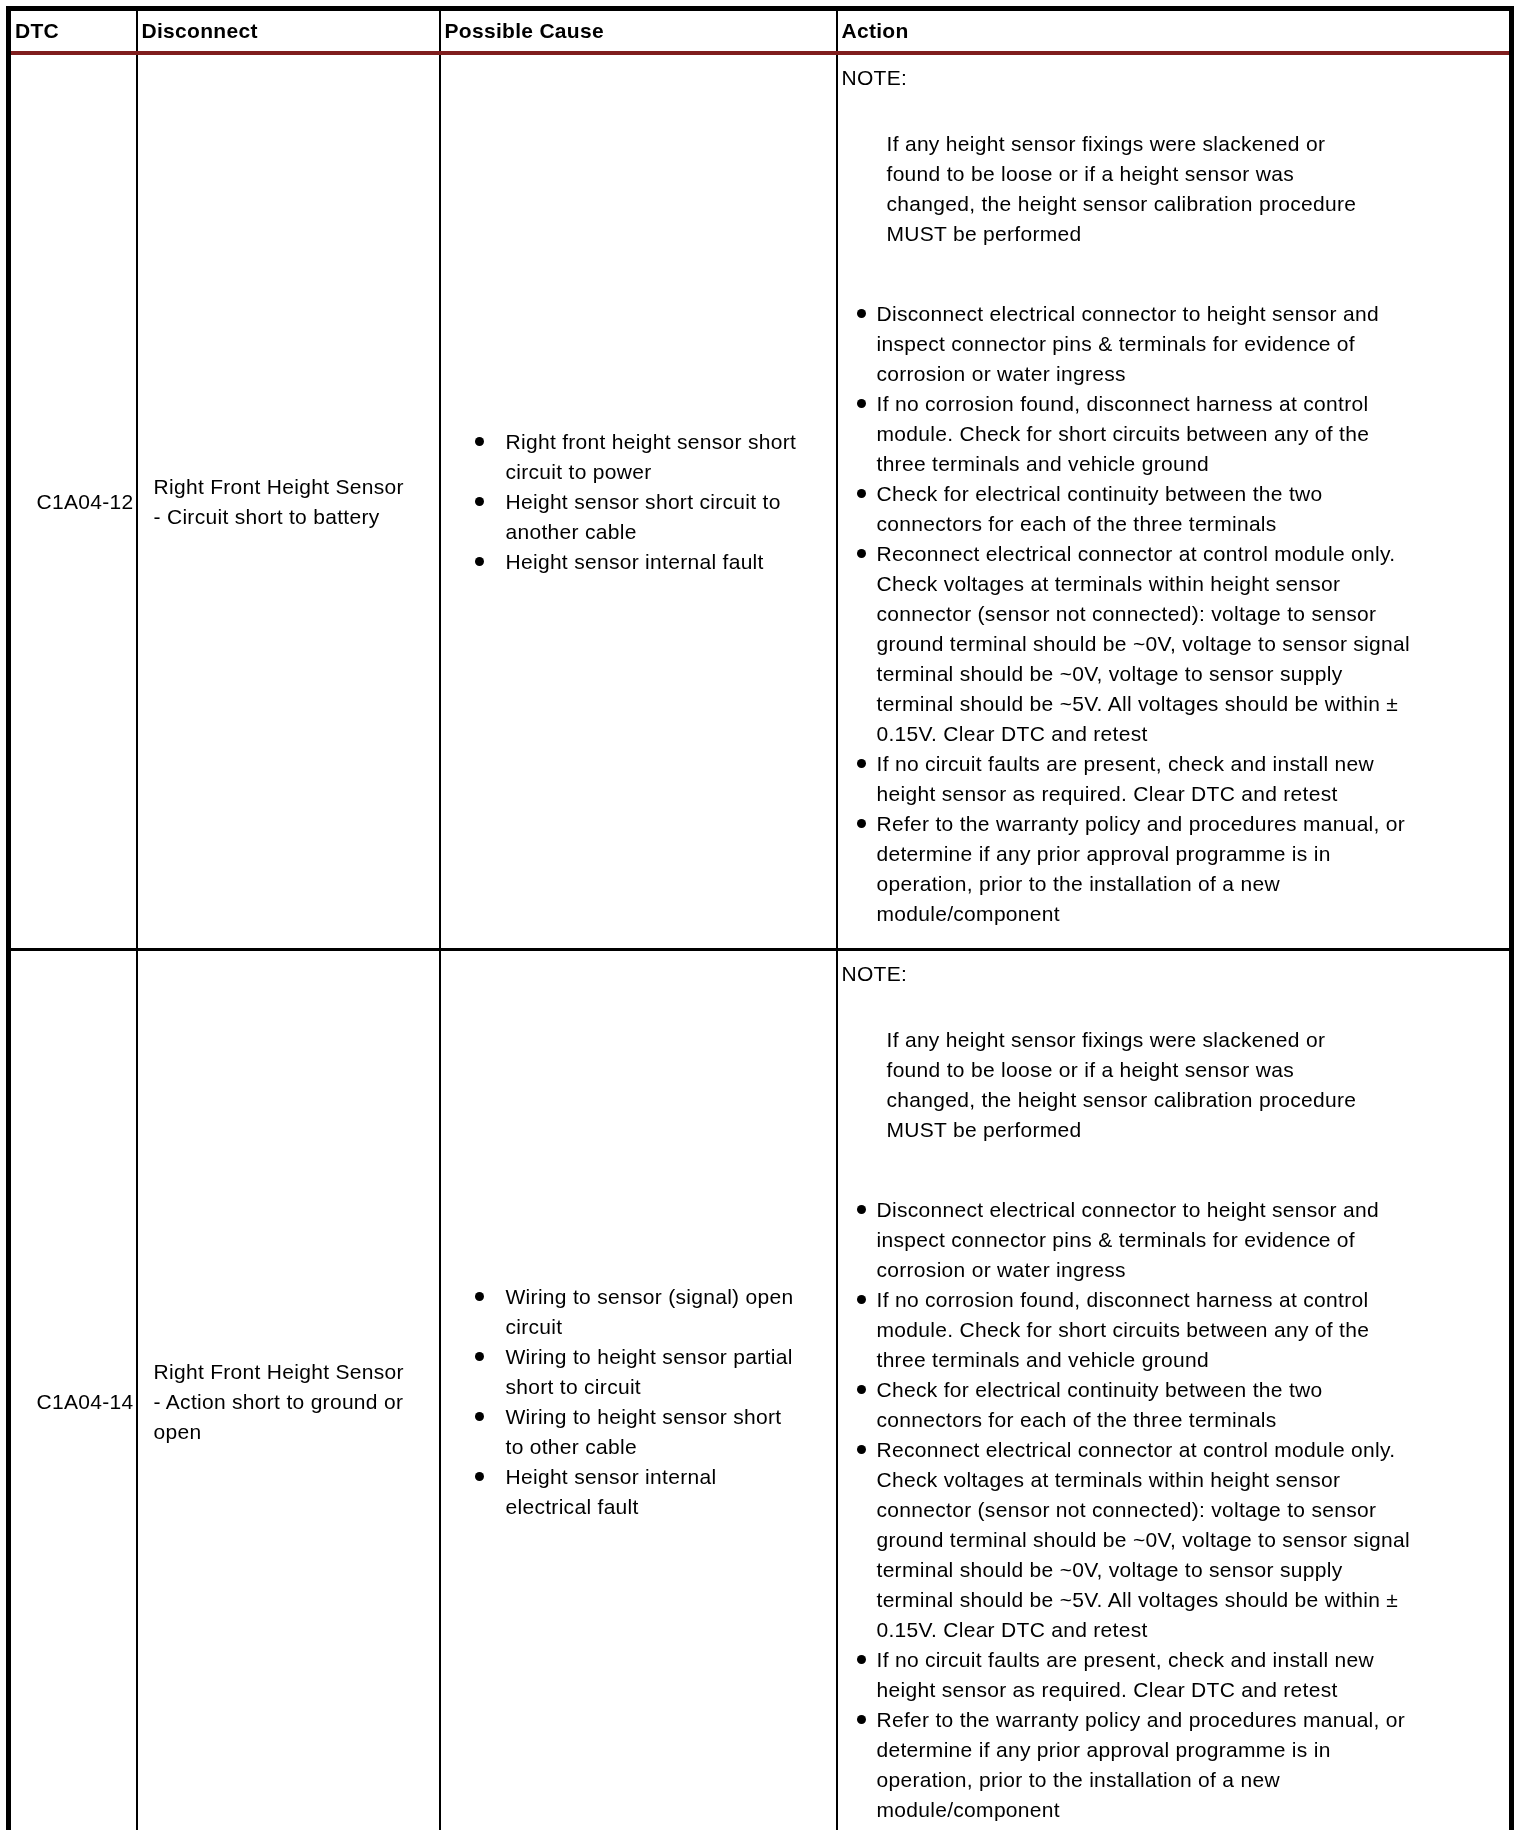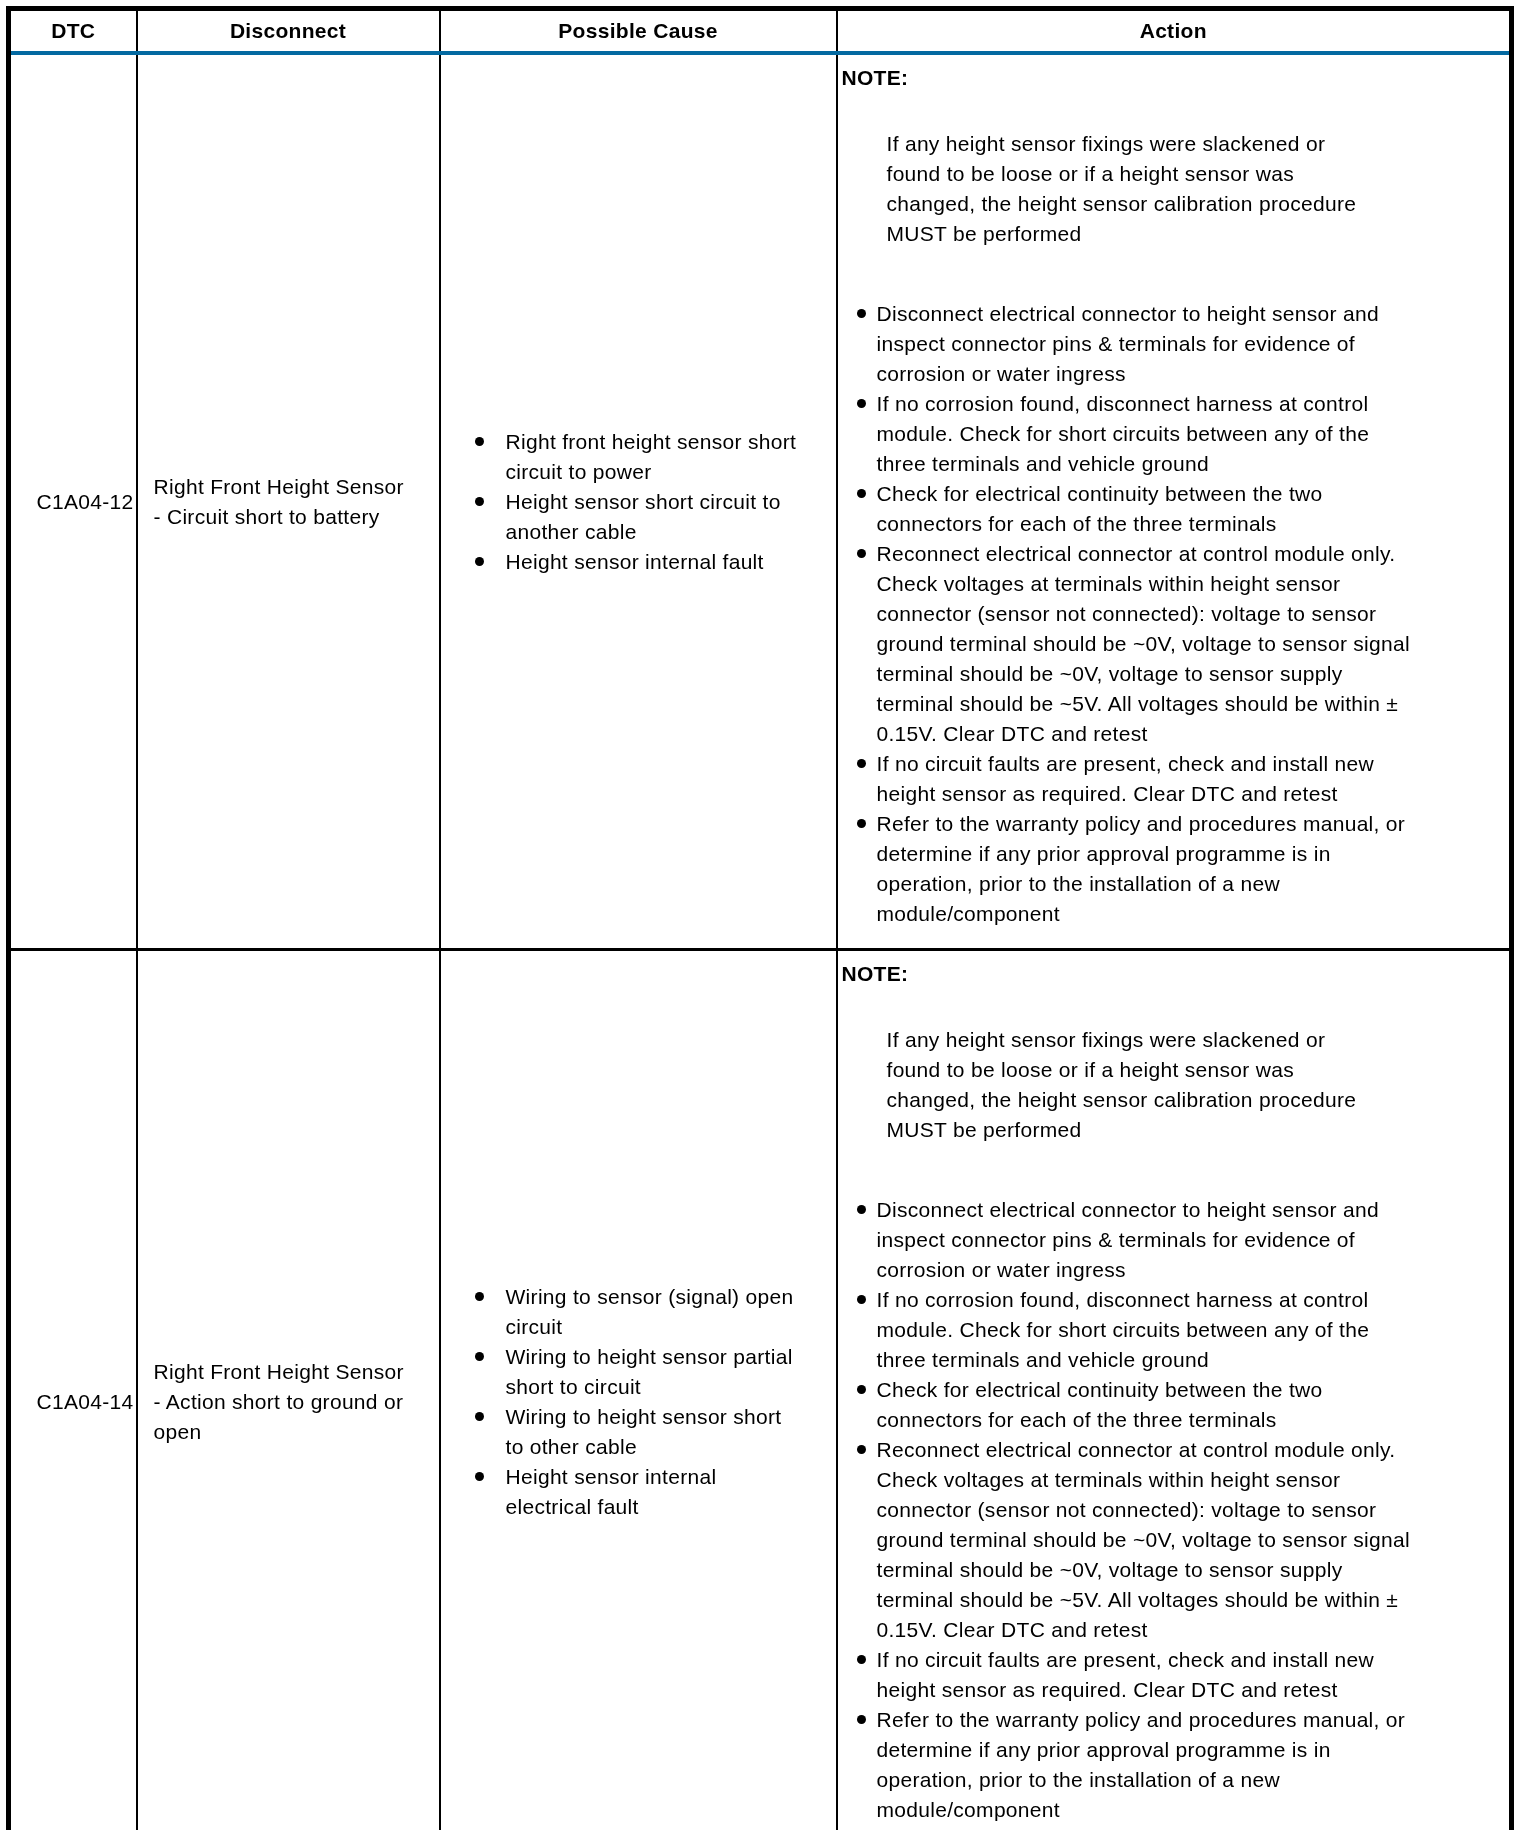--- a/index.html
+++ b/index.html
@@ -31,22 +31,22 @@
   th, td {
     border: 2px solid #000000;
     vertical-align: middle;
     font-size: 21px;
     line-height: 30px;
     overflow: hidden;
   }
   thead th {
     height: 36px;
     font-weight: bold;
-    text-align: center;
-    border-bottom: 4px solid #0369a1;
+    text-align: left;
+    border-bottom: 4px solid #7f1d1d;
     padding: 2px 4px;
   }
   tbody tr.r1 td { height: 876px; }
   tbody tr.r2 td { height: 886px; border-top: 3px solid #000000; }
 
   td.cell-dtc  { padding: 0 2px; text-align: right; }
   td.cell-desc { padding: 0 16px; }
   td.cell-desc .desc-text { width: 258px; }
   td.cell-cause{ padding: 0 6px 0 23px; }
   td.cell-action { vertical-align: top; padding: 8px 6px 8px 4px; }
@@ -65,21 +65,21 @@
   ul.actions-list li { grid-template-columns: 9px 535px; column-gap: 11px; }
 
   .dot {
     width: 9px;
     height: 9px;
     border-radius: 50%;
     background: #000000;
     margin-top: 10px;
   }
   .note-label {
-    font-weight: bold;
+    font-weight: normal;
     margin: 0 0 36px 0;
   }
   .note-text {
     margin: 0 0 50px 45px;
     max-width: 480px;
   }
 </style>
 </head>
 <body>
 

